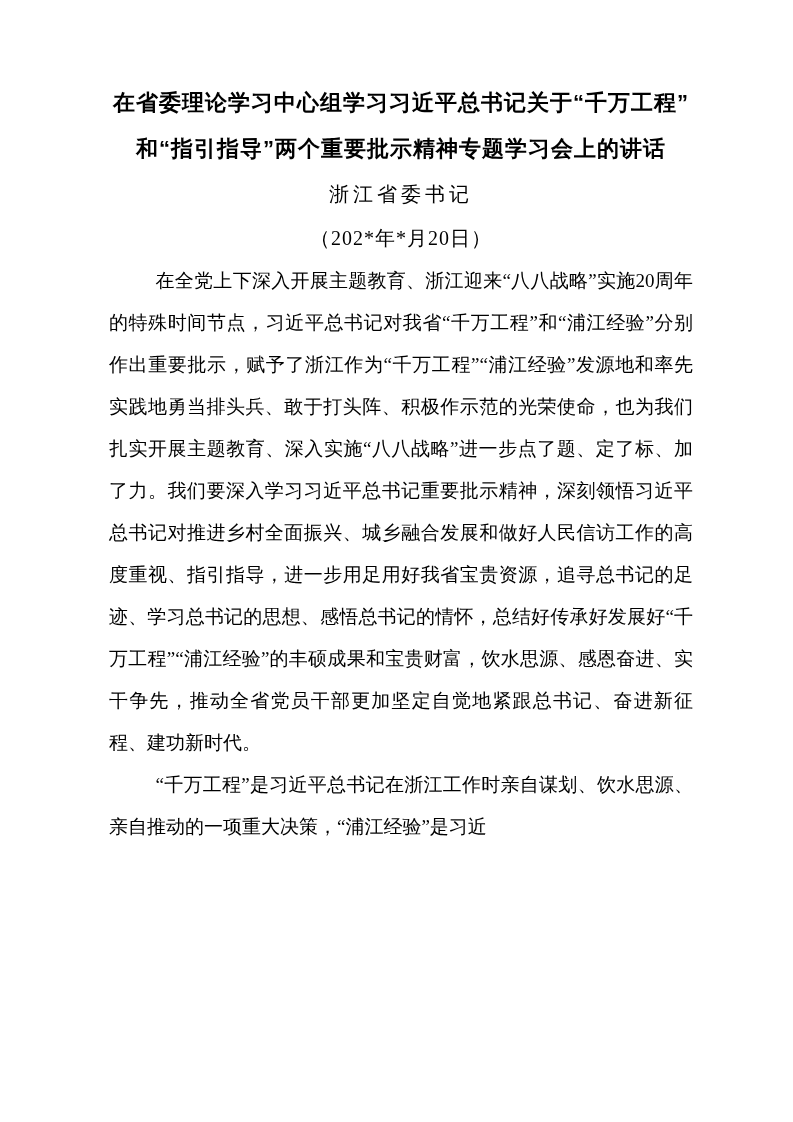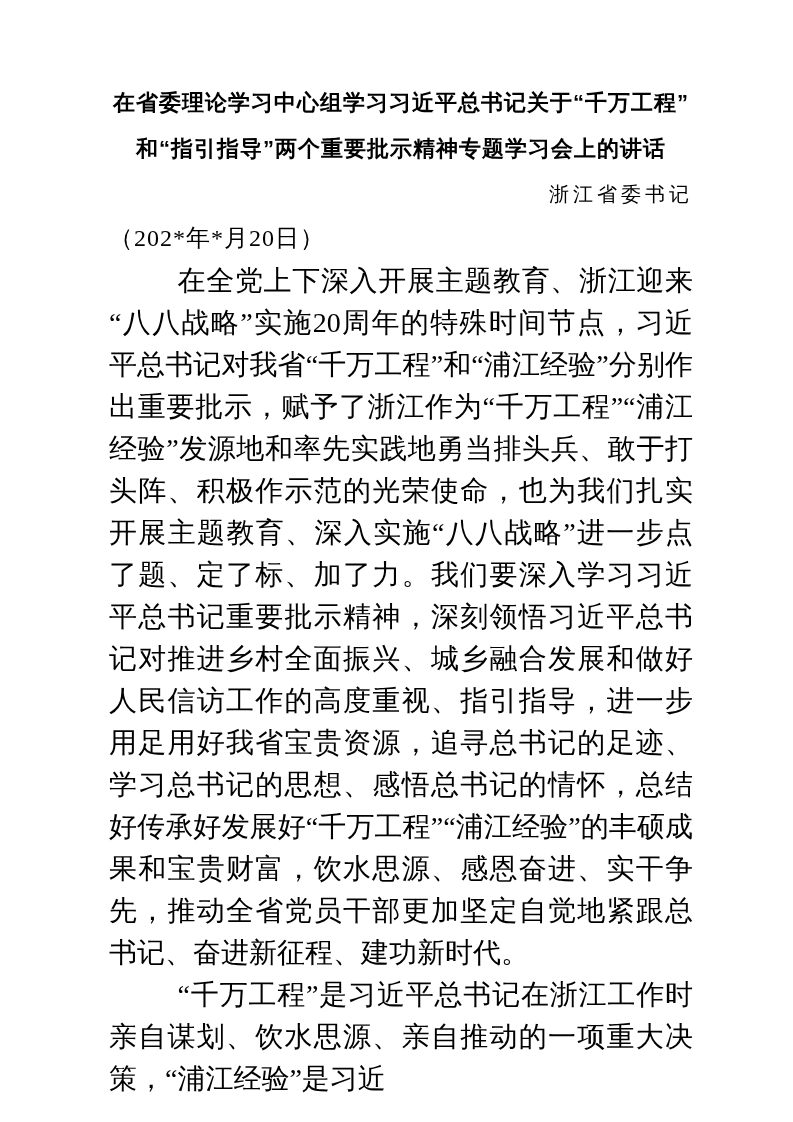--- a/index.html
+++ b/index.html
@@ -33,36 +33,36 @@
     line-height: 46px;
     text-align: center;
     letter-spacing: 1px;
   }
   .title-line { display: block; }
 
   .byline {
     font-family: "Liberation Serif", "DejaVu Serif", serif;
     font-size: 20px;
     line-height: 44px;
-    text-align: right;
+    text-align: center;
     letter-spacing: 4px;
   }
 
   .dateline {
     font-family: "Liberation Serif", "DejaVu Serif", serif;
-    font-size: 24px;
+    font-size: 20px;
     line-height: 44px;
-    text-align: left;
+    text-align: center;
     letter-spacing: 1px;
   }
 
   .para {
     margin: 0;
     font-family: "Liberation Serif", "DejaVu Serif", serif;
-    font-size: 28px;
+    font-size: 19px;
     line-height: 42px;
     text-align: justify;
     text-indent: 2.45em;
     word-break: break-all;
   }
 
   .section-heading {
     margin: 0;
     font-family: "Liberation Sans", "DejaVu Sans", sans-serif;
     font-weight: 700;

